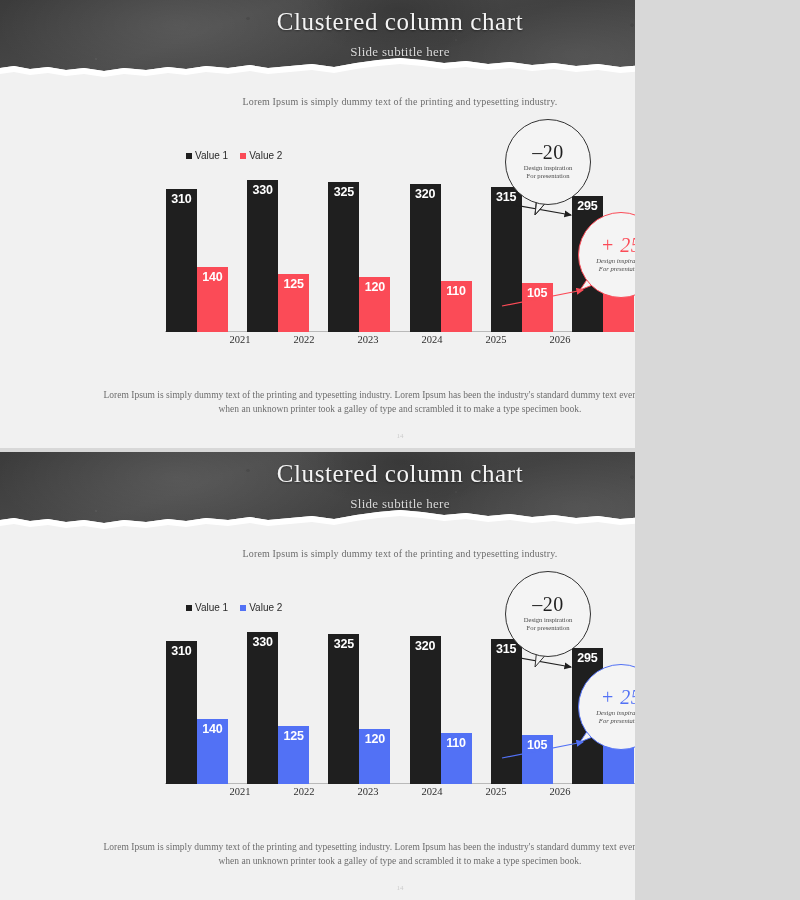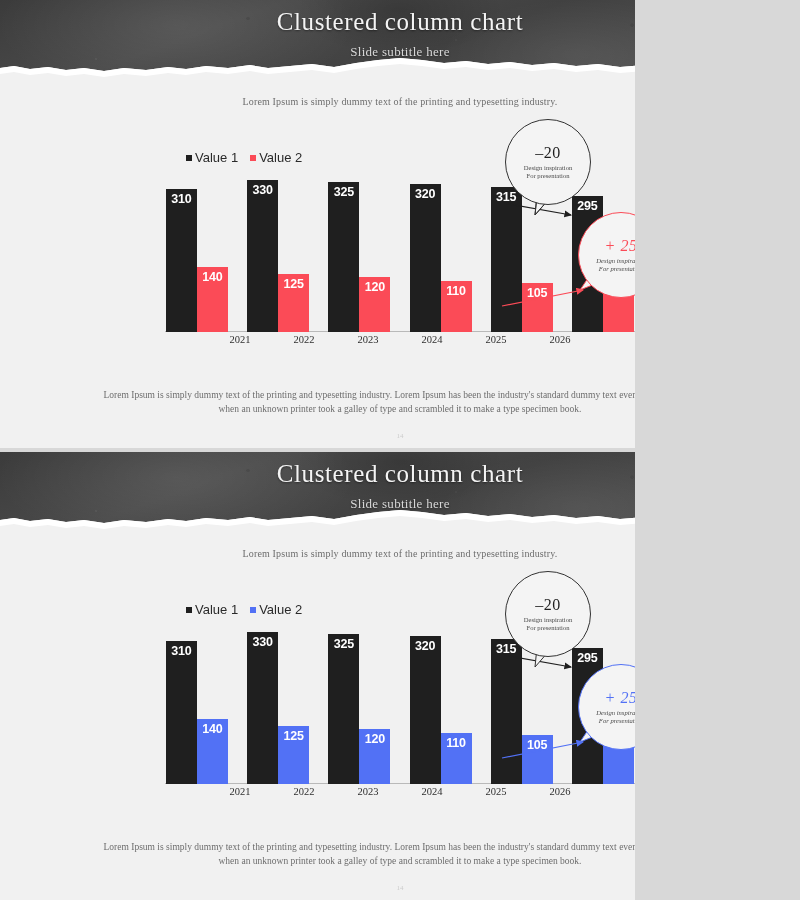--- a/index.html
+++ b/index.html
@@ -74,21 +74,21 @@
   .pagenum {
     position: absolute; top: 432px; left: 0; width: 800px;
     text-align: center; font-size: 7px; color: #cccccc;
   }
 
   
   .legend {
     position: absolute; top: 150px; left: 186px;
     display: flex; align-items: center; gap: 12px;
     font-family: "Liberation Sans", sans-serif;
-    font-size: 13px; color: #2a2a2a;
+    font-size: 10px; color: #2a2a2a;
   }
   .legend-item { display: flex; align-items: center; gap: 3px; }
   .legend-swatch { width: 6px; height: 6px; display: inline-block; }
 
   
   .chart { position: absolute; left: 165px; top: 175px; width: 470px; height: 175px; }
   .baseline {
     position: absolute; left: 0; bottom: 18px; width: 470px; height: 1px; background: #b9b9b9;
   }
   .groups {
@@ -115,21 +115,21 @@
 
   
   .callout { position: absolute; width: 86px; height: 86px; }
   .callout .circle {
     position: absolute; inset: 0;
     border-radius: 50%;
     background: #f4f4f4;
     display: flex; flex-direction: column; align-items: center; justify-content: center;
   }
   .callout .big {
-    font-size: 16px; line-height: 17px; letter-spacing: .5px; margin-bottom: 3px;
+    font-size: 20px; line-height: 17px; letter-spacing: .5px; margin-bottom: 3px;
   }
   .callout .small {
     font-size: 6.6px; line-height: 8.4px; text-align: center; color: #4b4b4b; width: 58px;
   }
   .callout svg.tail { position: absolute; left: 0; top: 0; overflow: visible; }
 
   .cal-dark .circle { border: 1px solid #333333; }
   .cal-dark .big { color: #1f1f1f; }
 
   .cal-accent .circle { border: 1px solid var(--accent); font-style: italic; }

